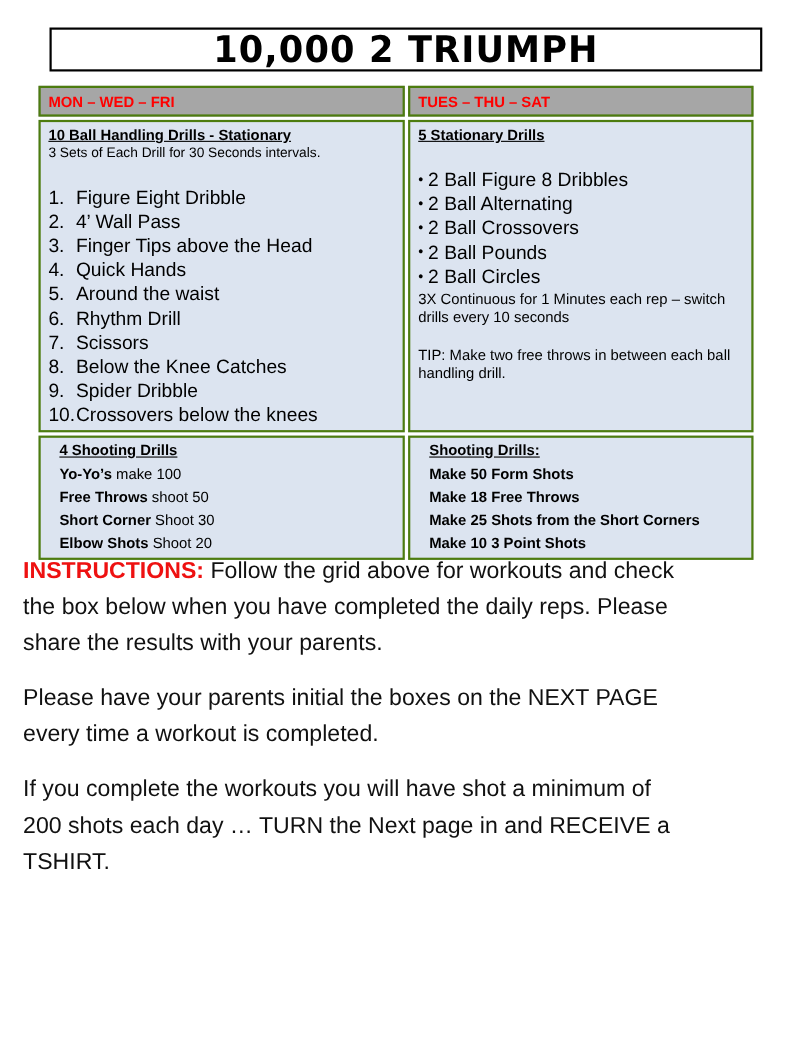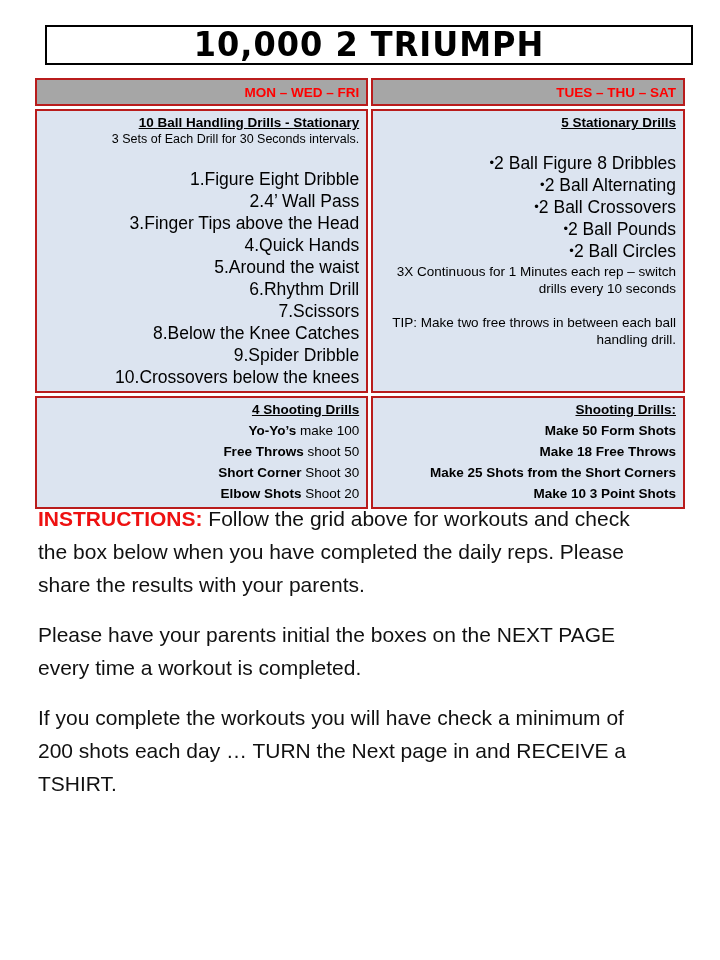--- a/index.html
+++ b/index.html
@@ -25,24 +25,24 @@
     line-height:1; transform:scaleY(1.04);
   }
 
   
   table.grid {
     position:absolute; left:32px; top:75px; width:656px;
     border-collapse:separate; border-spacing:3px;
     table-layout:fixed;
   }
   table.grid th, table.grid td {
-    border:2px solid #b91c1c;
+    border:2px solid #4d7c0f;
     padding:3px 7px;
     vertical-align:top;
-    text-align:right;
+    text-align:left;
   }
   table.grid th {
     background:var(--header_bg,#a6a6a6);
     color:var(--header_text,#ff0000);
     font-size:13.5px; font-weight:bold;
     height:18px; vertical-align:middle;
   }
   table.grid td { background:var(--cell_bg,#dce4f0); }
   tr.drills td { height:245px; }
   tr.shooting td { height:98px;padding-left:17px; }
@@ -60,21 +60,21 @@
   .bulleted .blt { display:inline-block; width:9px; font-size:13px; vertical-align:2px; }
 
   .cell-note { font-size:13.5px; line-height:17px; margin-top:1px; }
   .cell-note.tip { margin-top:17px; }
 
   .pairs, .boldlines { margin-top:2px; font-size:13.5px; line-height:21px; }
   .boldlines b, .pairs b { font-weight:bold; }
 
   
   .instructions {
-    position:absolute; left:38px; top:502px; width:644px;
+    position:absolute; left:21px; top:502px; width:644px;
     font-size:21px; line-height:33px; color:#111;
   }
   .instructions .para { margin:0 0 17px 0; }
   .red-label { color:var(--accent_red,#ee1111); font-weight:bold; }
 </style>
 </head>
 <body>
 
 <div class="page">
 
@@ -149,19 +149,19 @@
     <div class="para">
       <div><span class="red-label">INSTRUCTIONS:</span><span> Follow the grid above for workouts and check</span></div>
       <div>the box below when you have completed the daily reps. Please</div>
       <div>share the results with your parents.</div>
     </div>
     <div class="para">
       <div>Please have your parents initial the boxes on the NEXT PAGE</div>
       <div>every time a workout is completed.</div>
     </div>
     <div class="para">
-      <div>If you complete the workouts you will have check a minimum of</div>
+      <div>If you complete the workouts you will have shot a minimum of</div>
       <div>200 shots each day … TURN the Next page in and RECEIVE a</div>
       <div>TSHIRT.</div>
     </div>
   </div>
 
 </div>
 
 </body></html>

